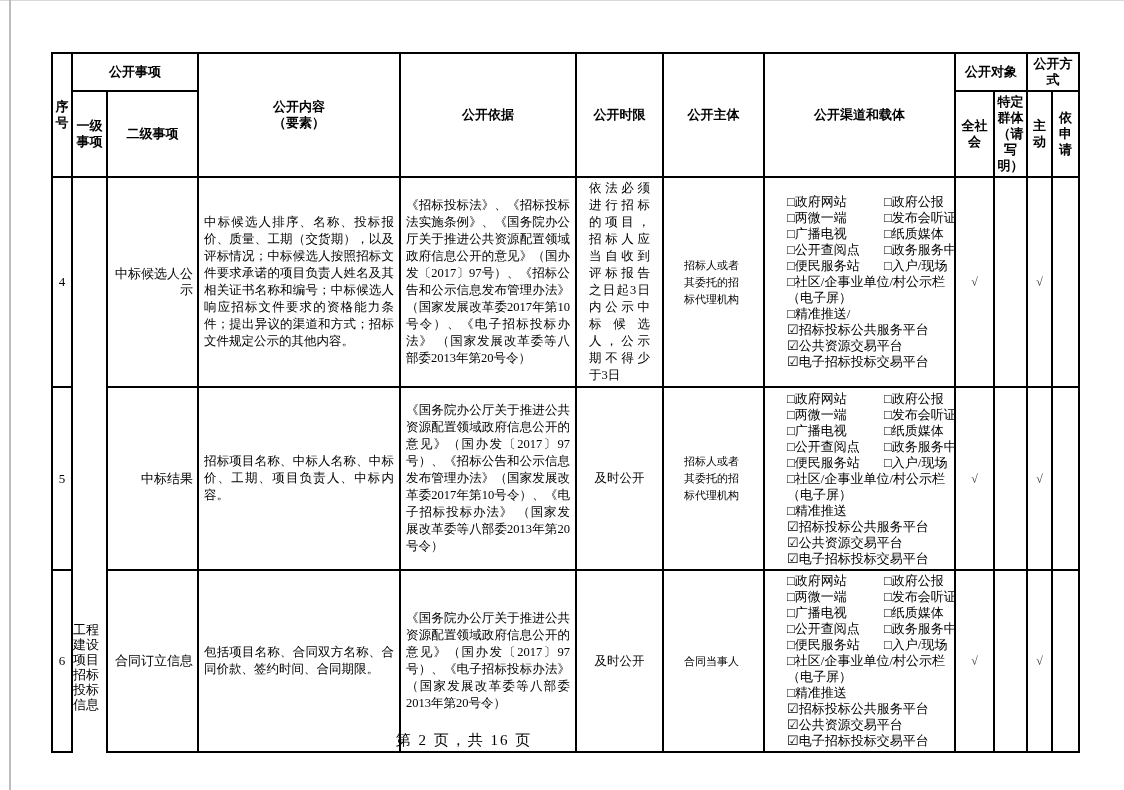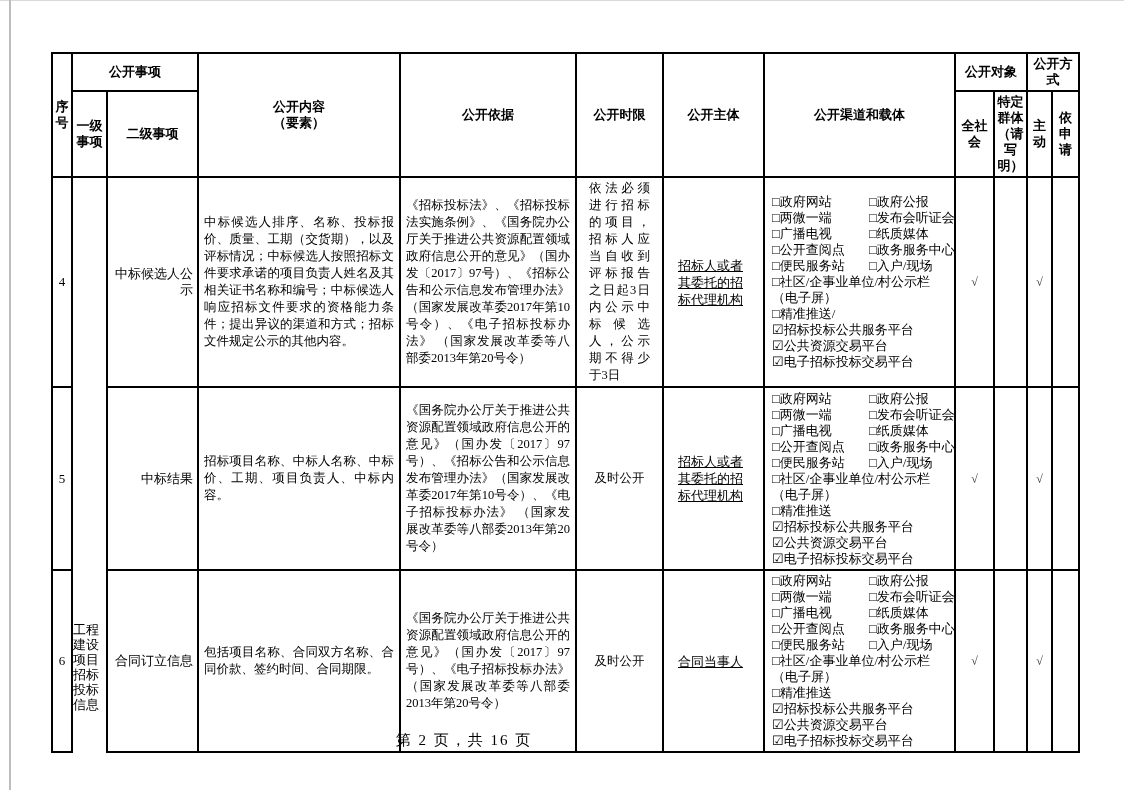--- a/index.html
+++ b/index.html
@@ -57,22 +57,22 @@
     font-size: 12.5px;
     line-height: 17px;
   }
   td.c-time {
     padding: 2px 12px;
     text-align: justify;
     font-size: 12.5px;
     line-height: 17px;
   }
   td.c-time.center { text-align: center; }
-  td.c-subject { padding: 2px 14px; text-align: left; font-size: 13px; line-height: 17px; text-decoration: underline; }
-  td.c-channels { padding: 2px 4px 2px 7px; }
+  td.c-subject { padding: 2px 20px; text-align: left; font-size: 11px; line-height: 17px; }
+  td.c-channels { padding: 2px 4px 2px 22px; }
   .ch-grid {
     display: flex;
     flex-wrap: wrap;
     font-size: 13px;
     line-height: 16px;
   }
   .ch-item { width: 97px; white-space: nowrap; }
   .ch-item.rightcol { width: calc(100% - 97px); }
   .ch-item.full { width: 100%; white-space: normal; }
   .ch-box { display: inline; }

